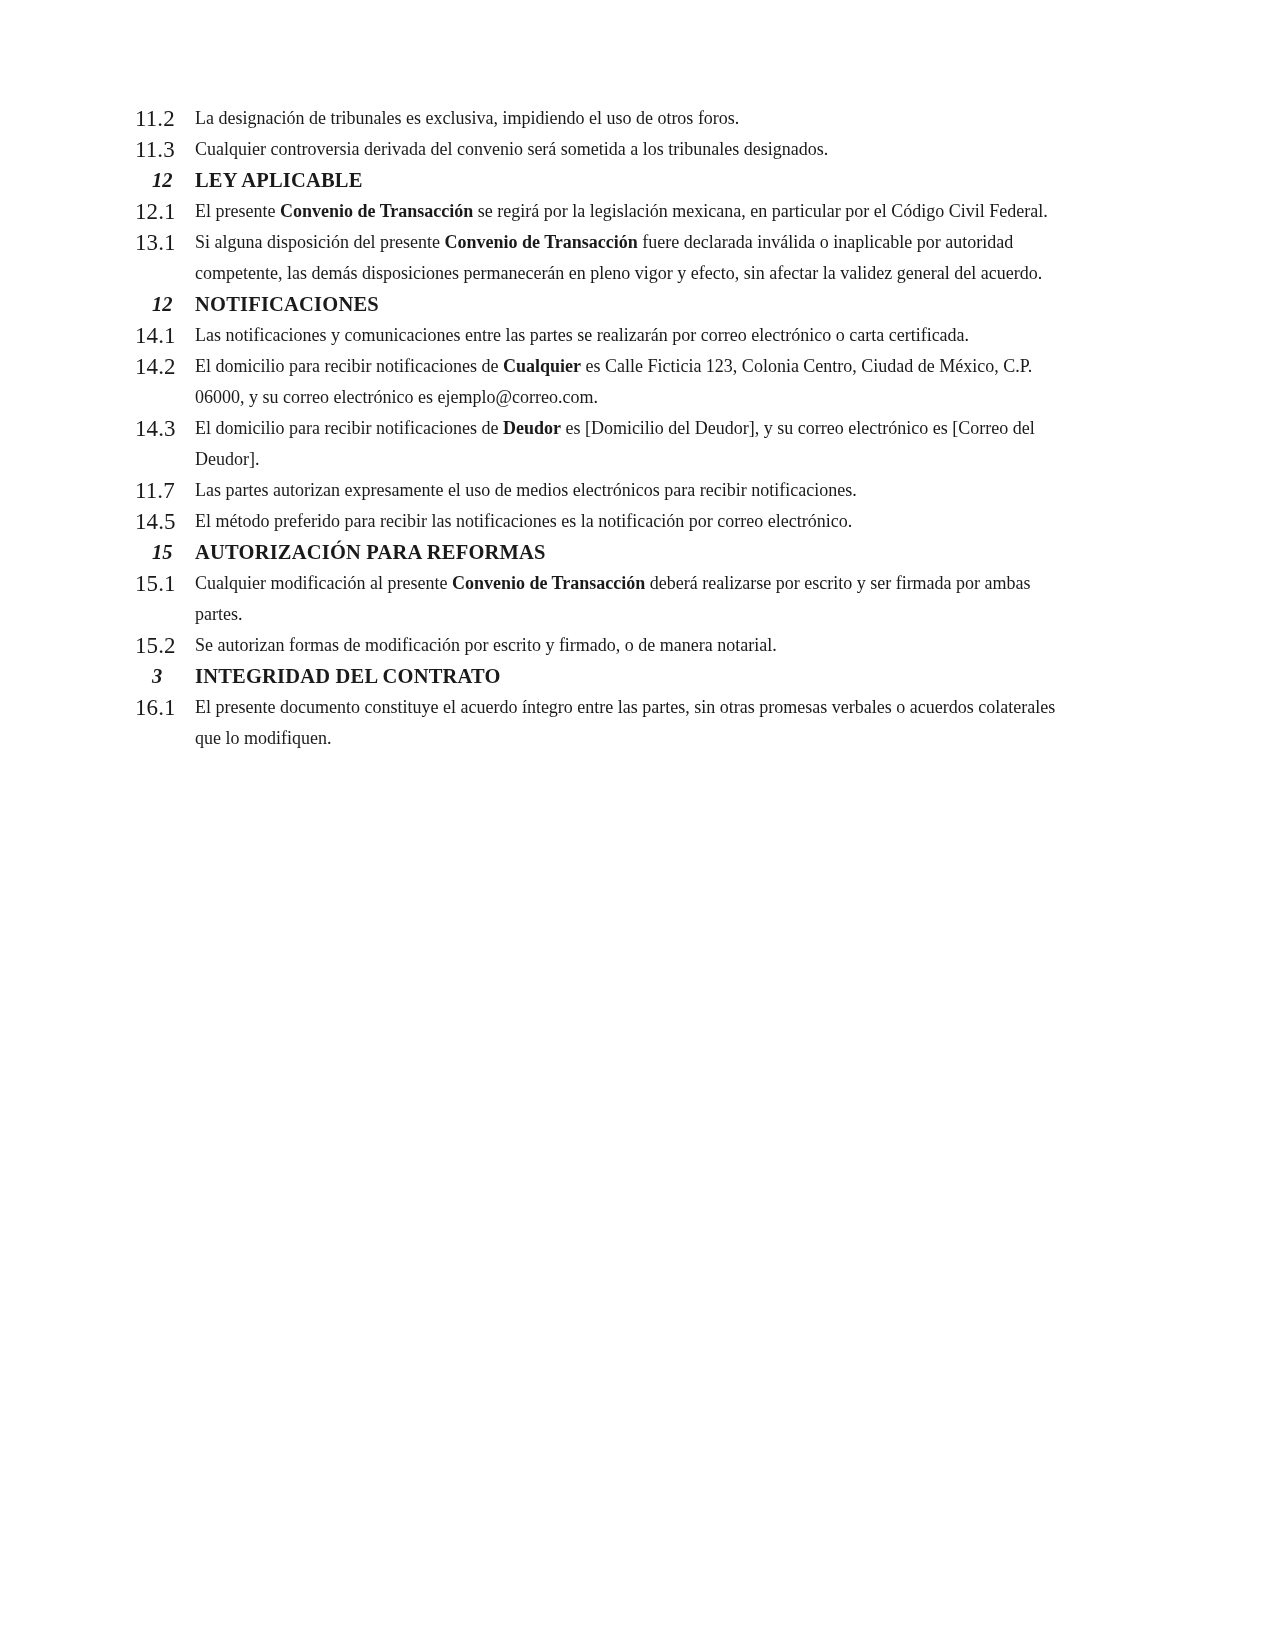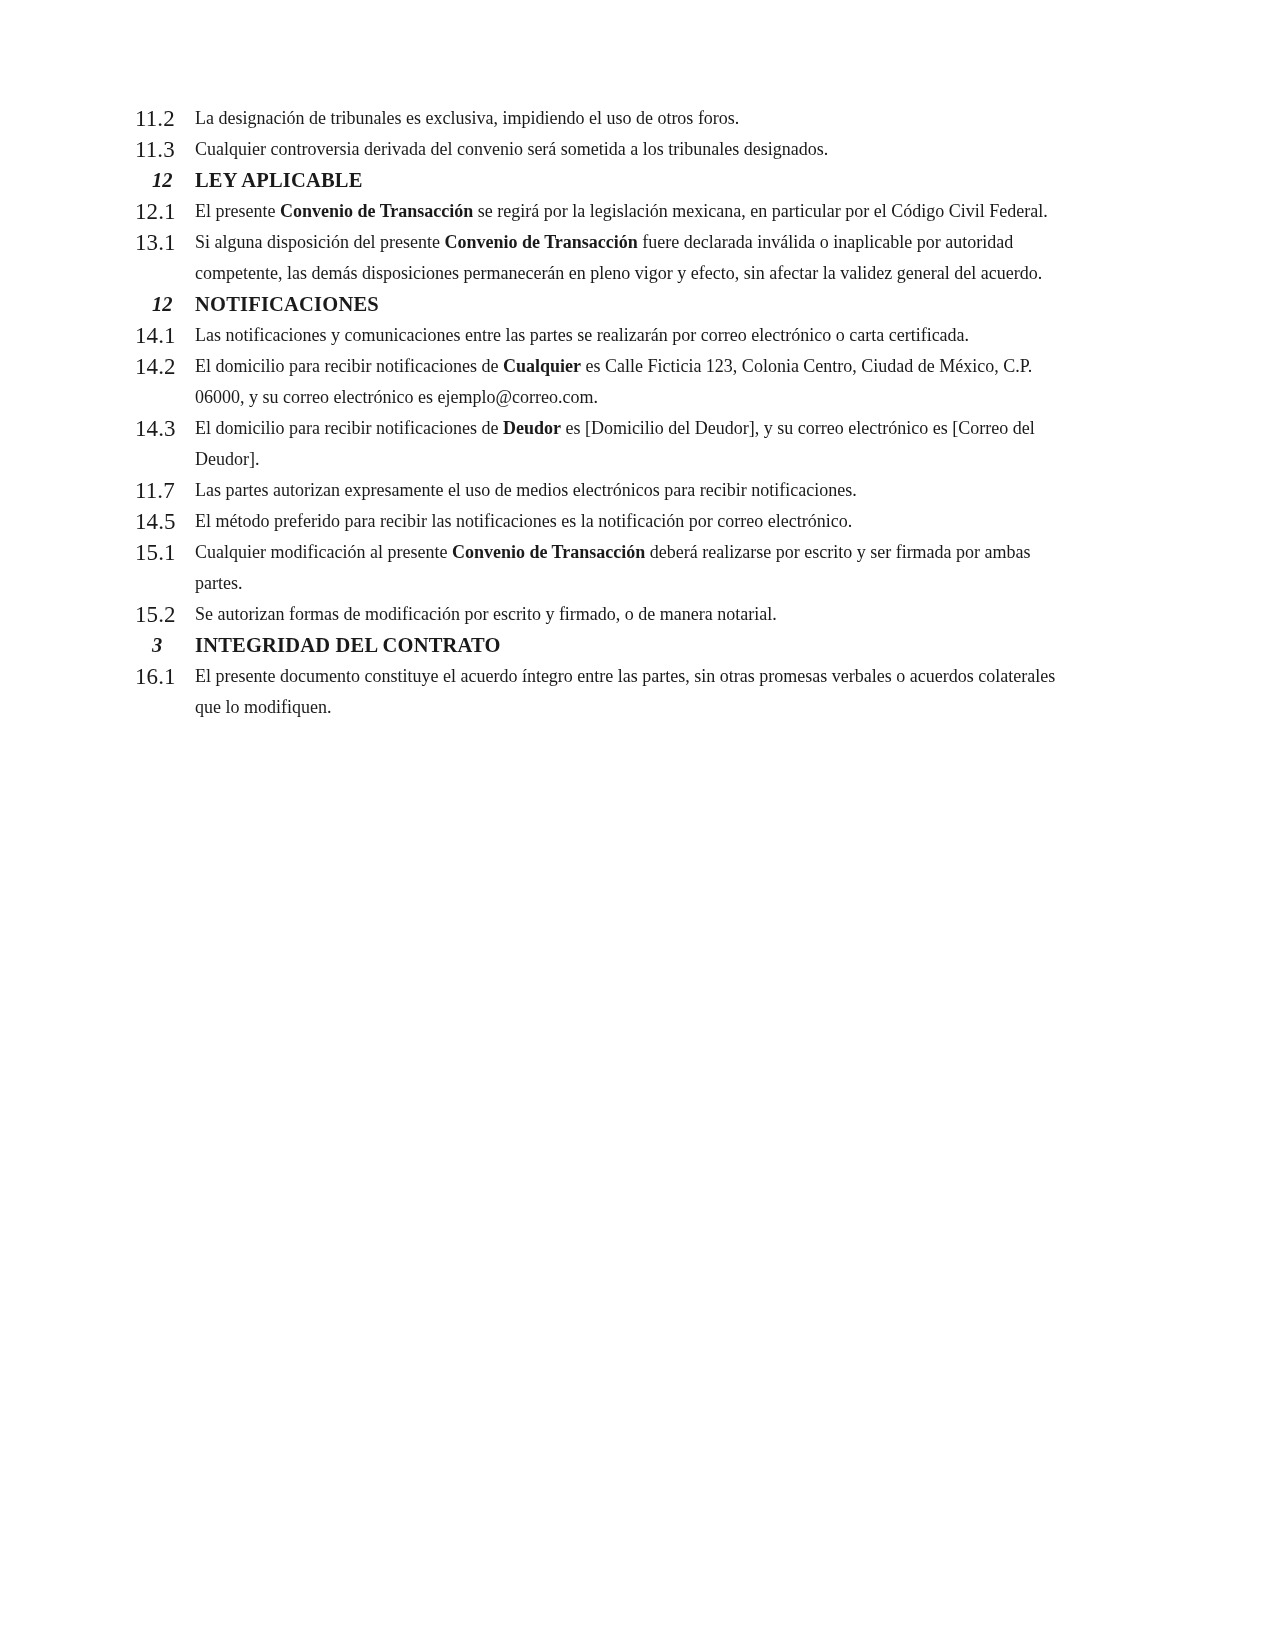--- a/index.html
+++ b/index.html
@@ -123,20 +123,24 @@
         <span class="clause-body"><span>El domicilio para recibir notificaciones de </span><strong>Deudor</strong><span> es [Domicilio del Deudor], y su correo electrónico es [Correo del Deudor].</span></span>
       </div>
       <div class="clause block">
         <span class="clause-num">11.7</span>
         <span class="clause-body"><span>Las partes autorizan expresamente el uso de medios electrónicos para recibir notificaciones.</span></span>
       </div>
       <div class="clause block">
         <span class="clause-num">14.5</span>
         <span class="clause-body"><span>El método preferido para recibir las notificaciones es la notificación por correo electrónico.</span></span>
       </div>
+      <div class="section-heading block">
+        <span class="sec-num">15</span>
+        <span class="sec-title">AUTORIZACIÓN PARA REFORMAS</span>
+      </div>
       <div class="clause block">
         <span class="clause-num">15.1</span>
         <span class="clause-body"><span>Cualquier modificación al presente </span><strong>Convenio de Transacción</strong><span> deberá realizarse por escrito y ser firmada por ambas partes.</span></span>
       </div>
       <div class="clause block">
         <span class="clause-num">15.2</span>
         <span class="clause-body"><span>Se autorizan formas de modificación por escrito y firmado, o de manera notarial.</span></span>
       </div>
       <div class="section-heading block">
         <span class="sec-num">3</span>

